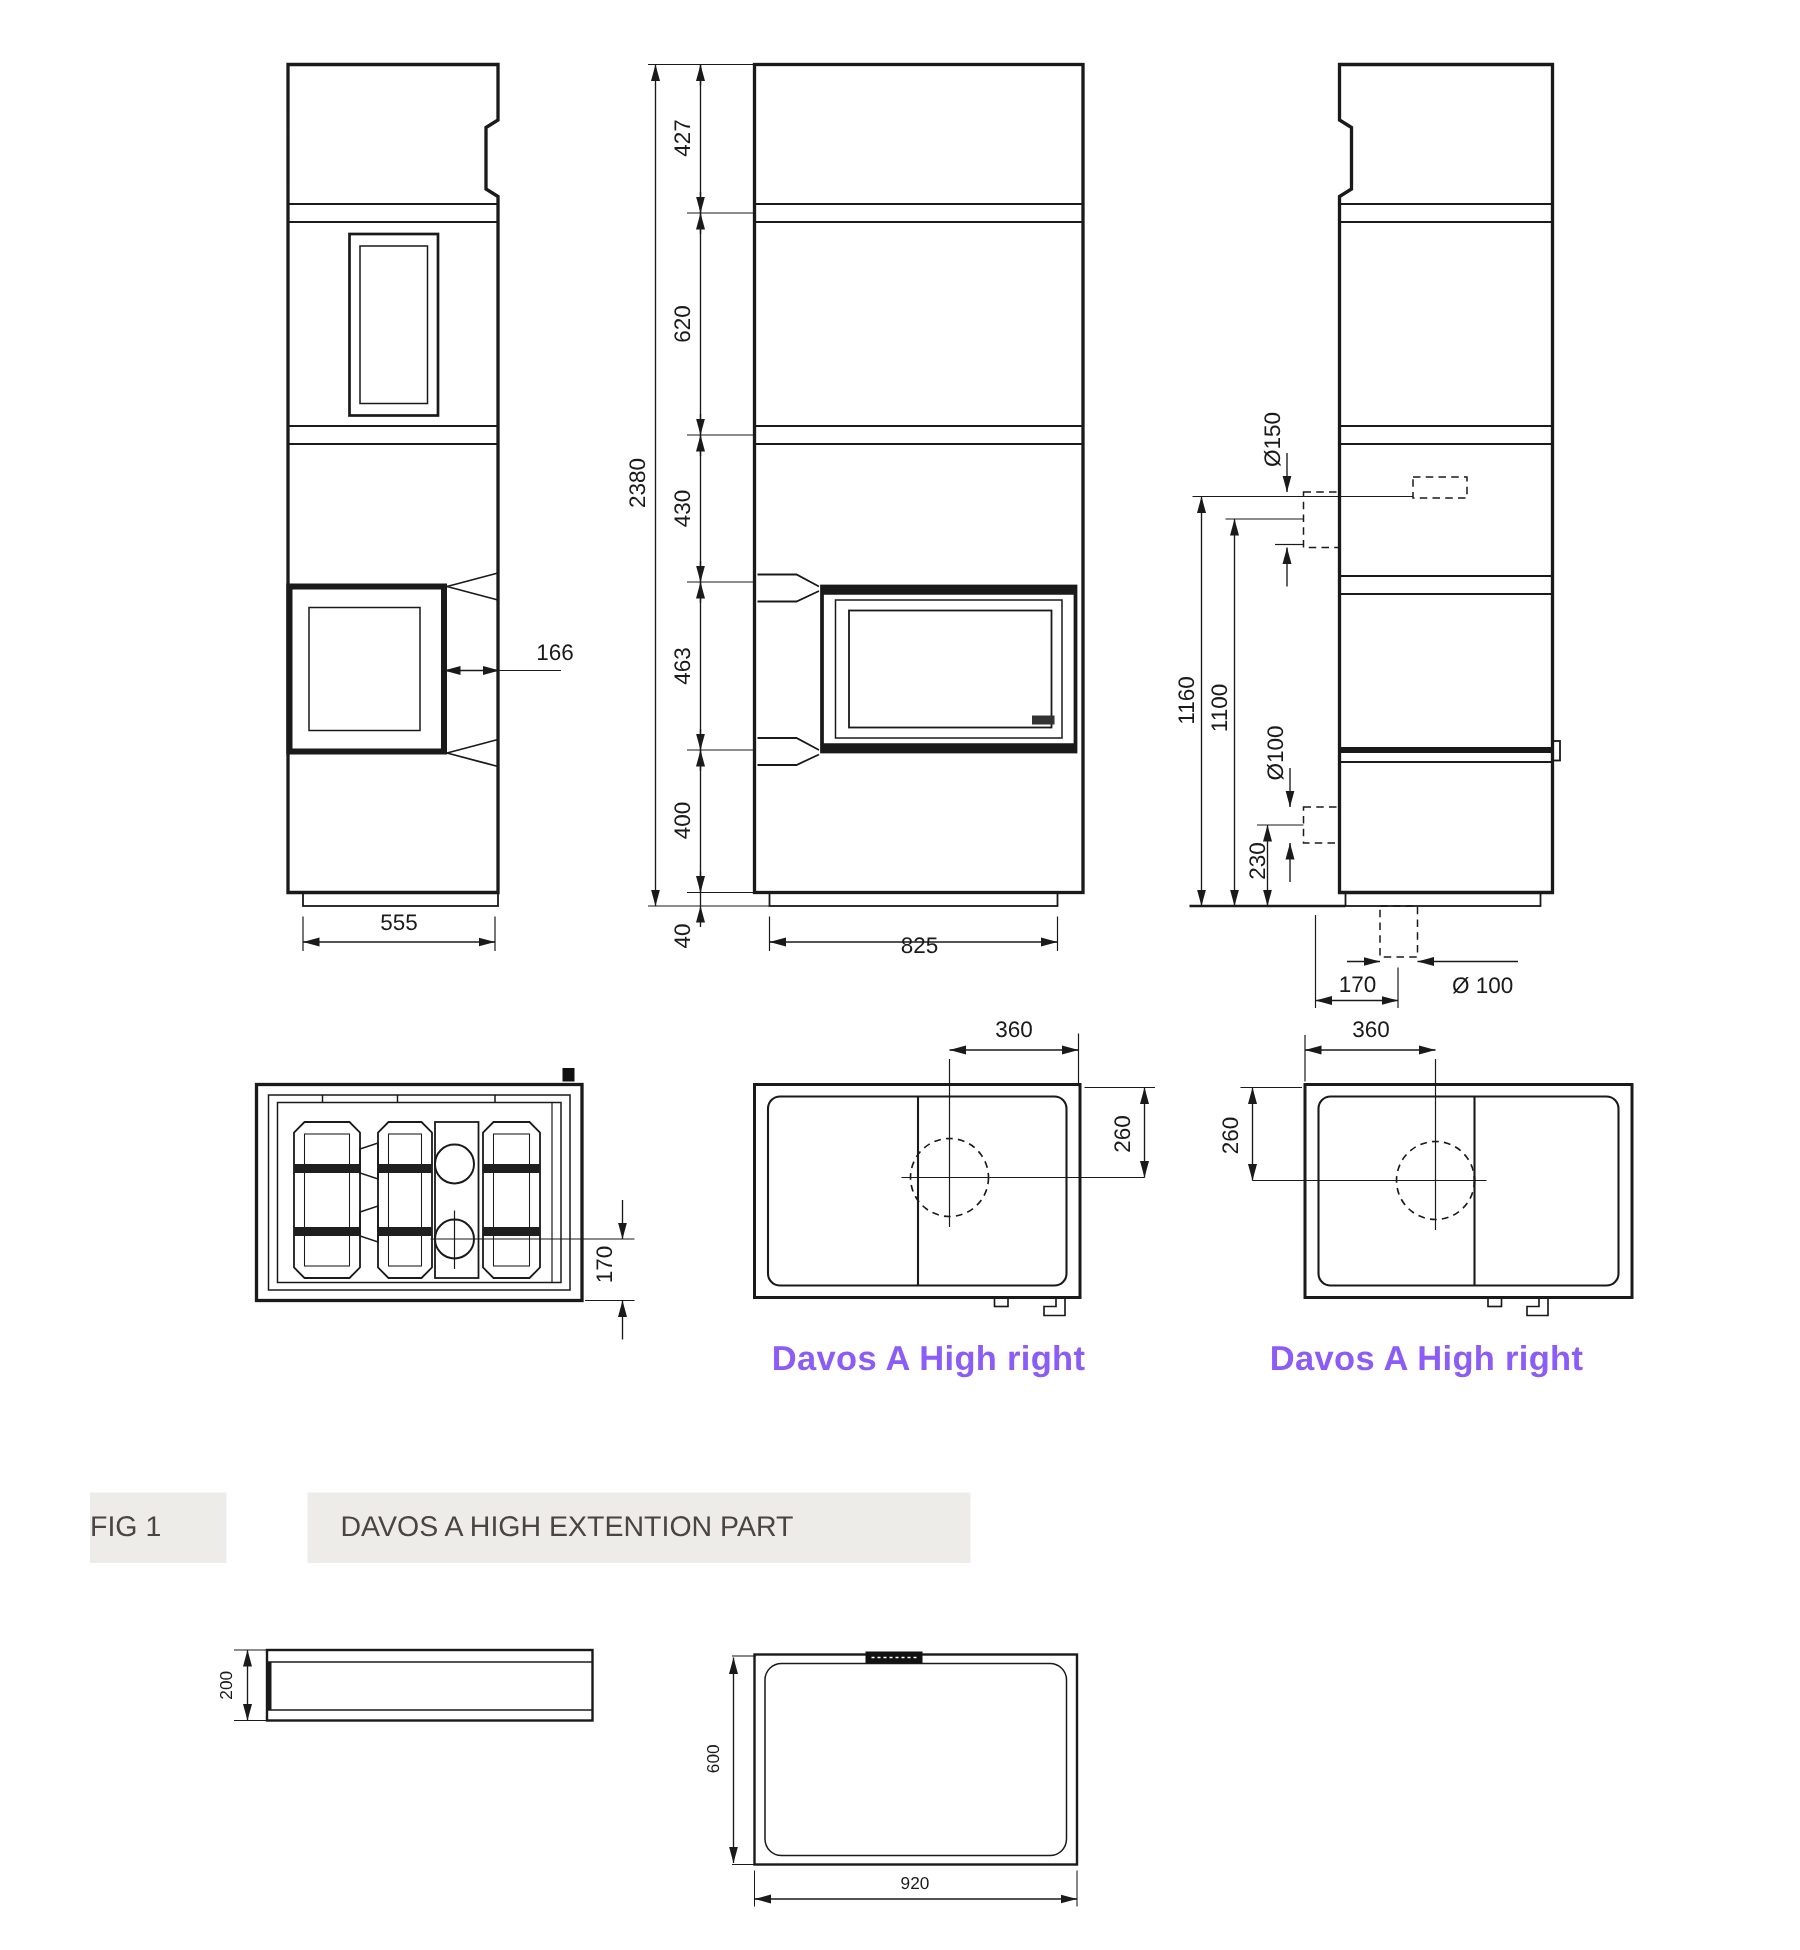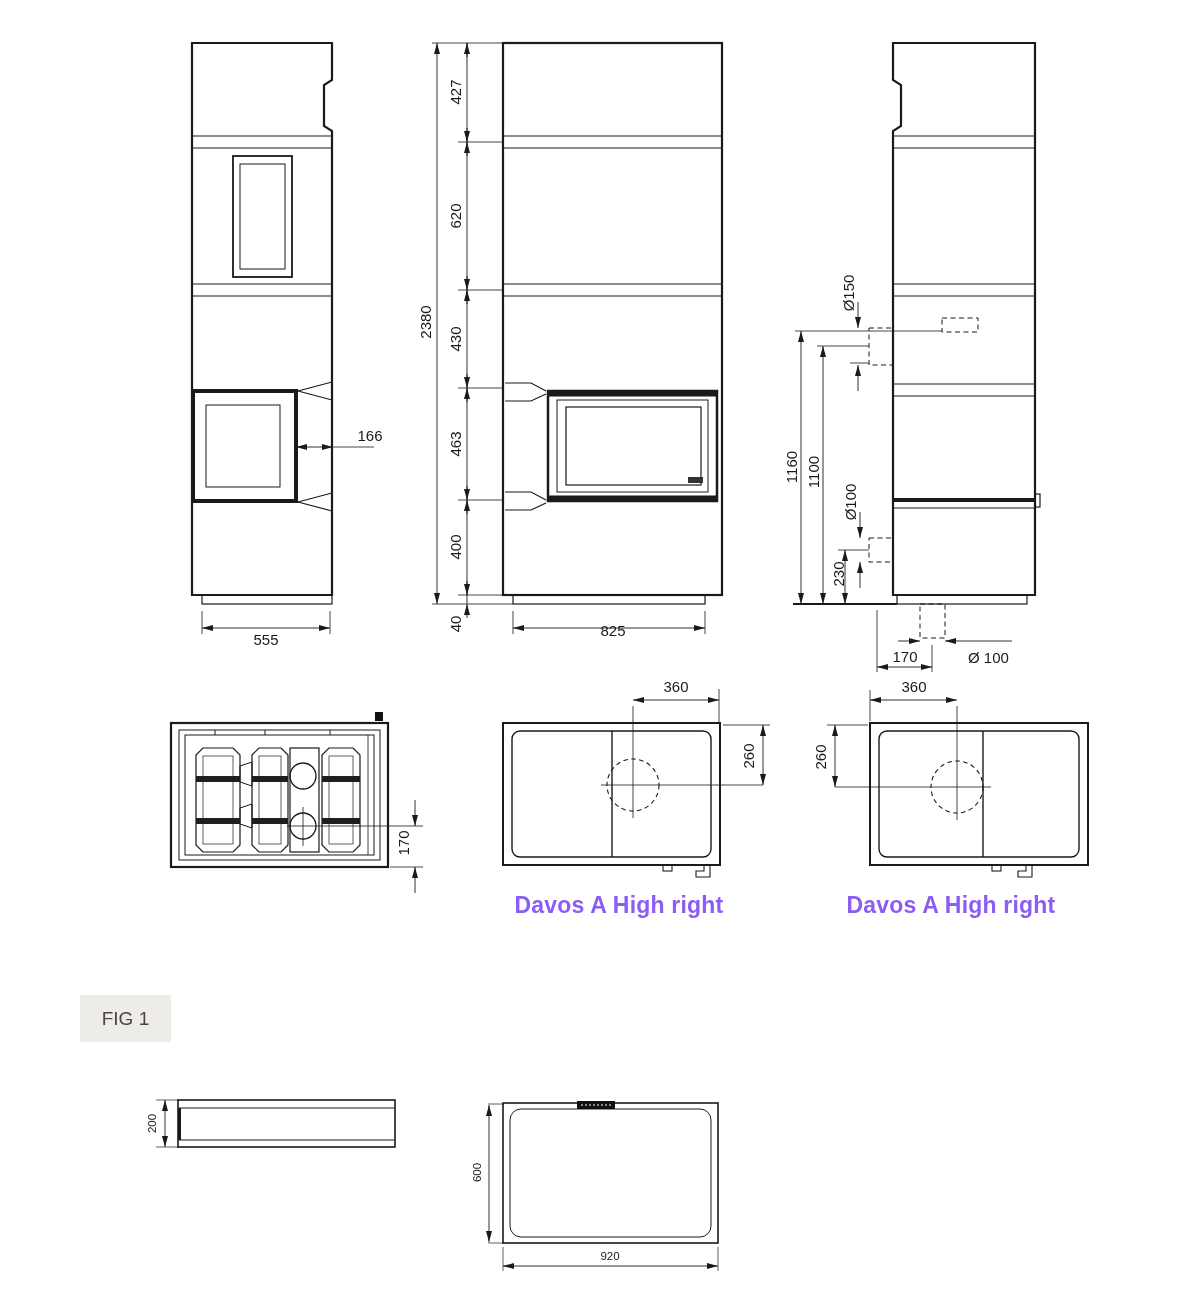--- a/index.html
+++ b/index.html
@@ -5,21 +5,21 @@
   html,body{margin:0;padding:0;background:#fff;}
   #sheet{position:relative;width:1200px;height:1300px;background:#fff;overflow:hidden;
          font-family:"Liberation Sans",sans-serif;}
   svg{position:absolute;left:0;top:0;}
   .lbl{position:absolute;color:#1a1a1a;font-size:15px;line-height:16px;text-align:center;white-space:nowrap;}
   .rot{transform:rotate(-90deg);}
   .s11{font-size:11.5px;line-height:13px;}
   .title{font-size:23px;font-weight:bold;color:#8b5cf6;letter-spacing:0.2px;}
   .figbox{position:absolute;background:#edece9;color:#4a4540;font-size:19px;
           display:flex;align-items:center;}
-  .figbox.center{justify-content:center;margin-left:20px;}
+  .figbox.center{justify-content:flex-start;}
   .figbox.lead{padding-left:22px;}
 </style>
 </head>
 <body>
 
 <div id="sheet">
 
 <svg width="1200" height="1300" viewBox="0 0 1200 1300">
   <defs>
     <marker id="ar" markerWidth="12" markerHeight="8" refX="11" refY="4" orient="auto-start-reverse" markerUnits="userSpaceOnUse">
@@ -220,21 +220,21 @@
     <line x1="581" y1="1105" x2="611" y2="1105" stroke="#fff" stroke-width="1" stroke-dasharray="2 2"></line>
     <line x1="488" y1="1104" x2="504" y2="1104" stroke-width="0.7"></line>
     <line x1="488" y1="1243" x2="504" y2="1243" stroke-width="0.7"></line>
     <line x1="489" y1="1105" x2="489" y2="1242" stroke-width="0.9" marker-start="url(#ar)" marker-end="url(#ar)"></line>
     <line x1="503" y1="1247" x2="503" y2="1271" stroke-width="0.7"></line>
     <line x1="718" y1="1247" x2="718" y2="1271" stroke-width="0.7"></line>
     <line x1="503" y1="1266" x2="718" y2="1266" stroke-width="0.9" marker-start="url(#ar)" marker-end="url(#ar)"></line>
   </g>
 </svg>
 
-  <div class="lbl" style="left:231px;top:632px;width:70px;text-align:center;">555</div>
+  <div class="lbl" style="left:231px;top:608px;width:70px;text-align:center;">555</div>
   <div class="lbl" style="left:332px;top:428px;width:44px;padding-left:16px;">166</div>
 
   <div class="lbl rot" style="left:421px;top:84px;width:70px;">427</div>
   <div class="lbl rot" style="left:421px;top:208px;width:70px;">620</div>
   <div class="lbl rot" style="left:421px;top:331px;width:70px;">430</div>
   <div class="lbl rot" style="left:421px;top:436px;width:70px;">463</div>
   <div class="lbl rot" style="left:421px;top:539px;width:70px;">400</div>
   <div class="lbl rot" style="left:421px;top:616px;width:70px;">40</div>
   <div class="lbl rot" style="left:391px;top:314px;width:70px;">2380</div>
   <div class="lbl" style="left:578px;top:607px;width:70px;margin-top:16px;">825</div>
@@ -253,18 +253,21 @@
   <div class="lbl rot" style="left:714px;top:748px;width:70px;">260</div>
   <div class="lbl title" style="left:498px;top:897px;width:242px;">Davos A High right</div>
 
   <div class="lbl" style="left:889px;top:679px;width:50px;">360</div>
   <div class="lbl rot" style="left:786px;top:749px;width:70px;">260</div>
   <div class="lbl title" style="left:830px;top:897px;width:242px;">Davos A High right</div>
 
   <div class="figbox center" style="left:60px;top:995px;width:91px;height:47px;">
     <span>FIG 1</span>
   </div>
+  <div class="figbox lead" style="left:205px;top:995px;width:420px;height:47px;">
+    <span>DAVOS A HIGH EXTENTION PART</span>
+  </div>
 
   <div class="lbl rot s11" style="left:117px;top:1117px;width:70px;">200</div>
   <div class="lbl rot s11" style="left:442px;top:1166px;width:70px;">600</div>
   <div class="lbl s11" style="left:585px;top:1250px;width:50px;">920</div>
 
 </div>
 
 </body></html>

